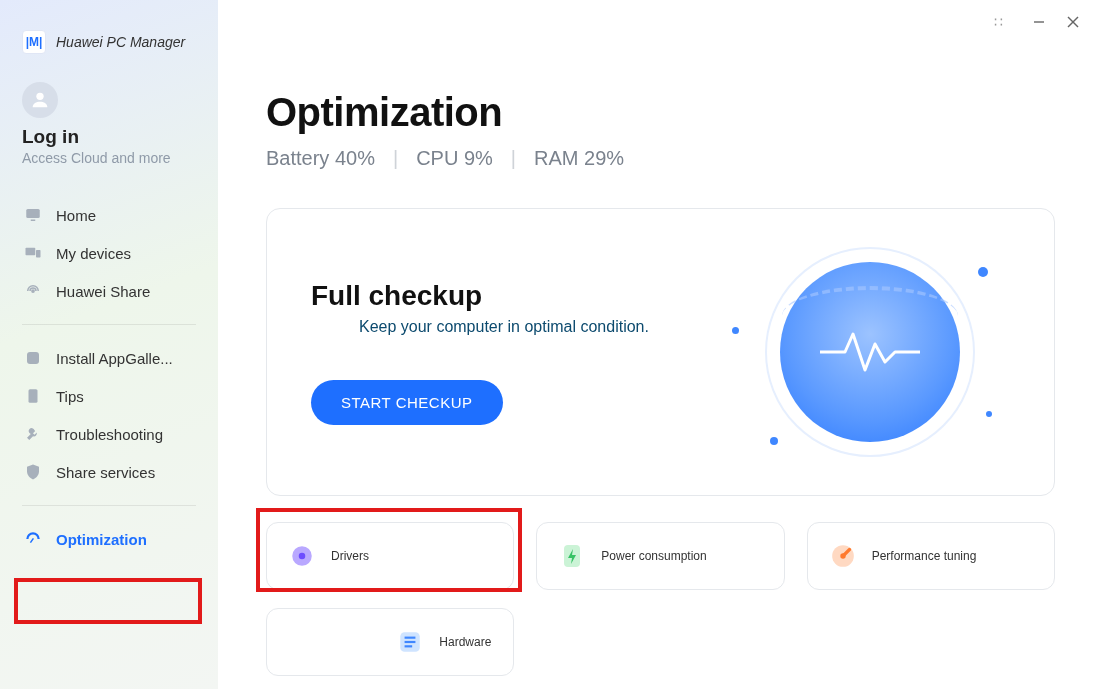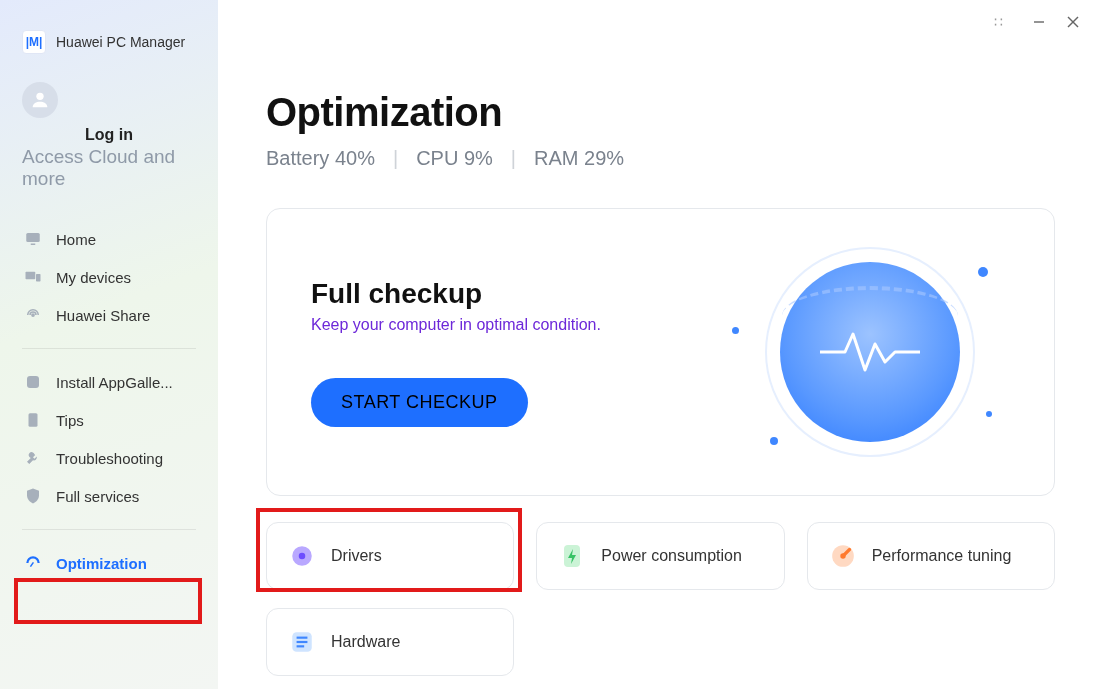--- a/index.html
+++ b/index.html
@@ -8,61 +8,61 @@
 
 
 .titlebar { position: absolute; top: 0; right: 0; display: flex; align-items: center; gap: 18px; padding: 14px 22px; z-index: 10; }
 .titlebar .btn { width: 16px; height: 16px; display: flex; align-items: center; justify-content: center; cursor: pointer; color: #666; }
 .dots { color:#999; letter-spacing:2px; font-size:14px; margin-right:8px; }
 
 
 .sidebar { width: 218px; height: 100%; background: linear-gradient(160deg, #e3eafc 0%, #eef6eb 45%, #f3f6f3 100%); padding: 30px 0 0 0; display:flex; flex-direction:column; }
 .brand { display:flex; align-items:center; gap:10px; padding: 0 22px 28px 22px; }
 .brand-logo { width:24px; height:24px; background:#fff; border-radius:4px; display:flex; align-items:center; justify-content:center; color:#1e6fff; font-weight:bold; font-size:12px; border:1px solid #e0e6f5; }
-.brand-title { font-size:14px; color:#333; }
+.brand-title { font-size:14px; color:#333;font-style:italic; }
 
 .account { padding:0 22px 30px 22px; }
 .avatar { width:36px; height:36px; border-radius:50%; background:#d7dee9; display:flex; align-items:center; justify-content:center; margin-bottom:8px; }
 .avatar svg { width:22px; height:22px; fill:#aab3c5; }
-.login { font-weight:700; font-size:16px; color:#222;text-align:center; }
-.login-sub { font-size:19px; color:#8f9aa8; margin-top:2px; }
+.login { font-weight:700; font-size:19px; color:#222; }
+.login-sub { font-size:14px; color:#8f9aa8; margin-top:2px; }
 
 .nav-group { padding: 0 12px; }
 .nav-sep { height:1px; background: rgba(0,0,0,0.08); margin:14px 22px; }
 .nav-item { display:flex; align-items:center; gap:14px; padding:10px 12px; border-radius:6px; font-size:15px; color:#333; cursor:pointer; white-space:nowrap; overflow:hidden; text-overflow:ellipsis; }
 .nav-item .ico { width:18px; height:18px; display:flex; align-items:center; justify-content:center; color:#a7b0bb; flex-shrink:0; }
 .nav-item.active { color:#1e6fff; font-weight:600; }
 .nav-item.active .ico { color:#1e6fff; }
 
 
 .hl-opt { position:absolute; left:14px; top:578px; width:188px; height:46px; border:4px solid #e21a1a; pointer-events:none; }
 .hl-drv { position:absolute; left:256px; top:508px; width:266px; height:84px; border:4px solid #e21a1a; pointer-events:none; }
 
 
 .main { flex:1; padding: 90px 48px 0 48px; position:relative; }
 .heading { font-size:40px; font-weight:700; color:#111; letter-spacing:-0.5px; }
 .stats { display:flex; align-items:center; gap:18px; margin-top:12px; font-size:20px; color:#7a828d; }
 .stats .sep { color:#cfd3d8; }
 
 .card { border:1px solid #e5e8ec; border-radius:14px; padding:28px 44px; margin-top:38px; display:flex; align-items:center; justify-content:space-between; min-height:280px; }
 .card-left h2 { font-size:28px; font-weight:700; color:#111; }
-.card-left p { font-size:16px; color:#6d28d9; margin-top:6px; }
-.primary-btn { background:#1e6fff; color:#000000; border:none; border-radius:999px; padding:14px 30px; font-size:18px; margin-top:44px; cursor:pointer; letter-spacing:0.5px; }
+.card-left p { font-size:16px; color:#0c4a6e; margin-top:6px;margin-left:48px; }
+.primary-btn { background:#1e6fff; color:#ffffff; border:none; border-radius:999px; padding:14px 30px; font-size:15px; margin-top:44px; cursor:pointer; letter-spacing:0.5px; }
 
 .orb-wrap { width:280px; height:230px; position:relative; display:flex; align-items:center; justify-content:center; }
 .orb { width:180px; height:180px; border-radius:50%; background: radial-gradient(circle at 50% 40%, #9cc3ff 0%, #5a99ff 60%, #2a78ff 100%); display:flex; align-items:center; justify-content:center; position:relative; }
 .orb-ring { position:absolute; width:210px; height:210px; border-radius:50%; border:2px solid #e6effe; }
 .orb-dash { position:absolute; width:176px; height:30px; top:24px; left:50%; transform:translateX(-50%); border-top:4px dashed #a7c7ff; border-radius:50% 50% 0 0 / 100% 100% 0 0; opacity:0.6; }
 .orbit-dot { position:absolute; border-radius:50%; background:#3f87ff; }
 .d1{ width:10px;height:10px; top:30px; right:22px;} .d2{width:7px;height:7px; top:90px; left:2px;} .d3{width:8px;height:8px; bottom:22px; left:40px;} .d4{width:6px;height:6px; bottom:50px; right:18px;}
 
 .tiles { display:grid; grid-template-columns: repeat(3, 1fr); gap:22px; margin-top:26px; }
-.tile { border:1px solid #e5e8ec; border-radius:12px; padding:20px 22px; display:flex; align-items:center; gap:16px; font-size:16px; color:#333; cursor:pointer; background:#fff; }
+.tile { border:1px solid #e5e8ec; border-radius:12px; padding:20px 22px; display:flex; align-items:center; gap:16px; font-size:12px; color:#333; cursor:pointer; background:#fff; }
 .tile .tico { width:26px; height:26px; display:flex; align-items:center; justify-content:center; }
-.tile-row2 { margin-top:18px; width: calc((100% - 44px)/3); }
+.tile-row2 { margin-top:18px; width: calc((100% - 44px)/3); justify-content: flex-end; }
 </style>
 </head>
 <body>
 
 <div class="window">
 
   <div class="titlebar">
     <span class="dots">∷</span>
     <span class="btn">
         <svg width="14" height="14" viewBox="0 0 14 14">
@@ -151,21 +151,21 @@
             </svg>
           </span>
         <span>Troubleshooting</span>
       </div>
       <div class="nav-item">
         <span class="ico">
             <svg width="18" height="18" viewBox="0 0 24 24" fill="currentColor">
               <path d="M12 2l8 3v6c0 5-3.5 9-8 11-4.5-2-8-6-8-11V5l8-3z"></path>
             </svg>
           </span>
-        <span>Full services</span>
+        <span>Share services</span>
       </div>
     </div>
 
     <div class="nav-sep"></div>
 
     <div class="nav-group">
       <div class="nav-item active">
         <span class="ico">
             <svg width="18" height="18" viewBox="0 0 24 24" fill="currentColor">
               <path d="M12 3a9 9 0 0 0-9 9h3a6 6 0 1 1 12 0h3a9 9 0 0 0-9-9z"></path>

